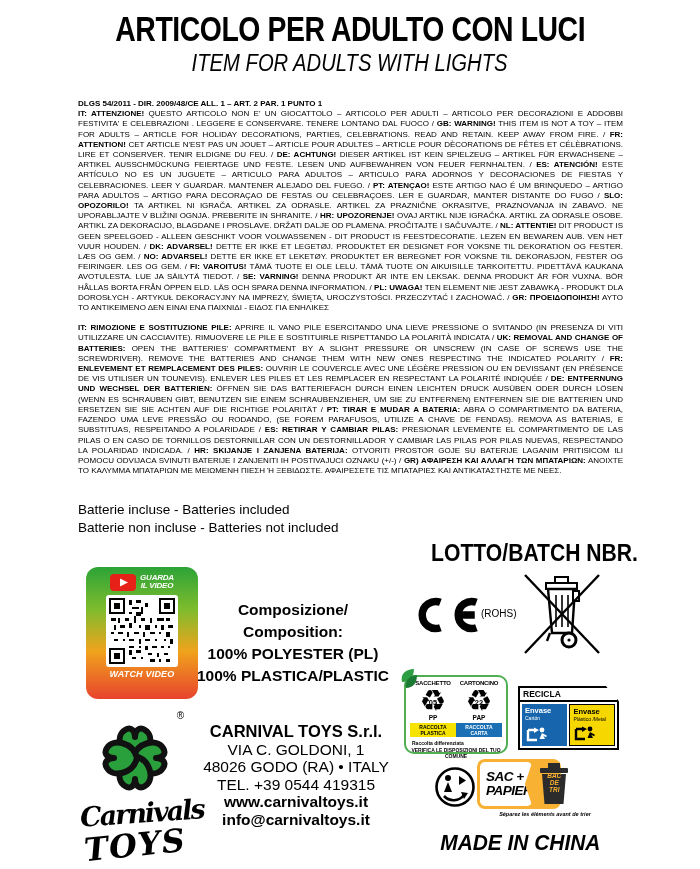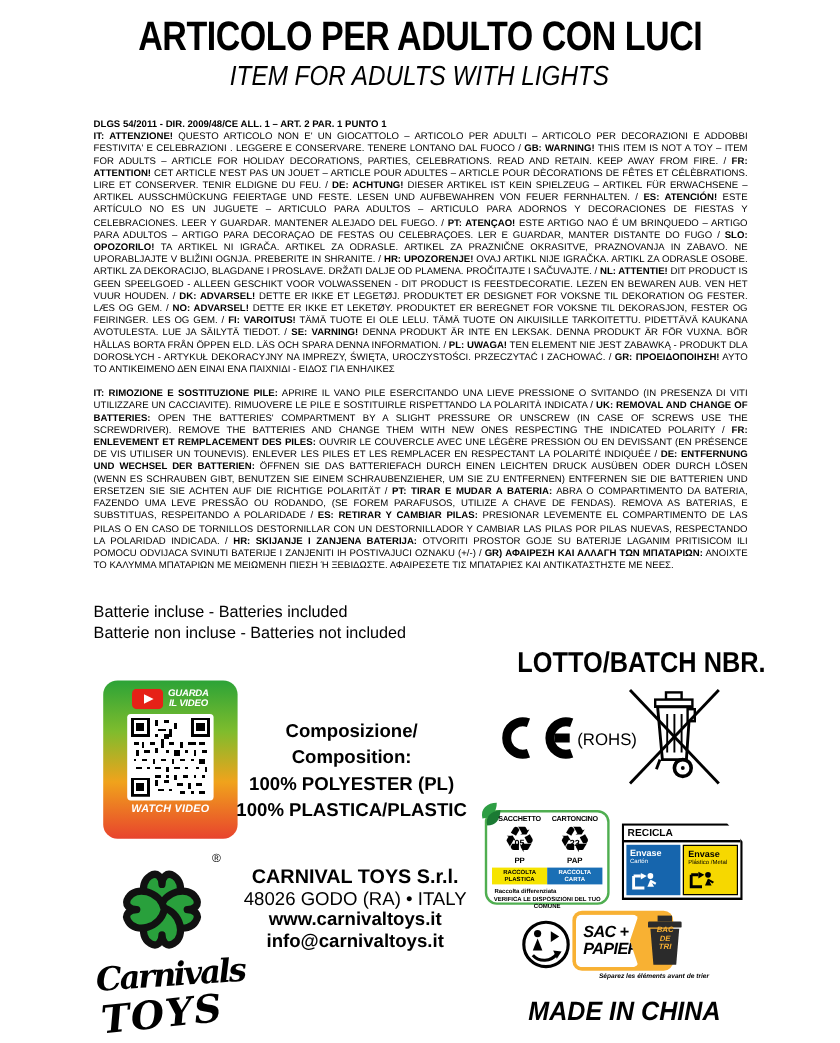--- a/index.html
+++ b/index.html
@@ -31,21 +31,21 @@
   .vb-head .vb-txt{color:#fff;font-weight:800;font-size:8px;line-height:8.5px;text-align:center;
           font-style:italic;letter-spacing:-.2px;}
   .vbadge .qr{background:#fff;width:72px;height:72px;margin:3px auto 2px auto;border-radius:3px;
           display:flex;align-items:center;justify-content:center;}
   .vbadge .vb-foot{color:#fff;font-weight:800;font-size:9px;font-style:italic;letter-spacing:.2px;}
   
   .compo{position:absolute;left:193px;top:599px;width:200px;text-align:center;
          font-weight:800;font-size:15.5px;line-height:22px;}
   
   .ce{position:absolute;left:417px;top:591px;}
-  .rohs{position:absolute;left:481px;top:608px;font-size:14px;}
+  .rohs{position:absolute;left:481px;top:608px;font-size:10px;}
   .weee{position:absolute;left:517px;top:571px;}
   
   .ecobox{position:absolute;left:404px;top:675px;width:104px;height:79px;border:2px solid #4fae50;
           border-radius:10px;background:#fff;box-sizing:border-box;padding-top:3px;text-align:center;}
   .eco-cols{display:flex;justify-content:space-around;padding:0 4px;}
   .eco-col{width:46px;position:relative;}
   .eco-col .t{font-size:6px;font-weight:bold;letter-spacing:-.2px;}
   .eco-sym{position:relative;height:30px;}
   .eco-sym .gl{font-size:30px;line-height:30px;font-family:"DejaVu Sans",sans-serif;}
   .eco-sym .num{position:absolute;left:0;top:12px;width:100%;text-align:center;
@@ -253,21 +253,23 @@
         <path transform="rotate(270)" d="M0,2 C-16,-2 -20,-22 -10,-28 C-4,-32 0,-27 0,-21 C0,-27 4,-32 10,-28 C20,-22 16,-2 0,2 Z"></path>
       </g>
     </svg>
     <span class="reg">®</span>
     <div class="logo-script">Carnivals</div>
     <div class="logo-toys">TOYS</div>
   </div>
 
   <div class="company">
     <div class="name">CARNIVAL TOYS S.r.l.</div>
+    <div>VIA C. GOLDONI, 1</div>
     <div>48026 GODO (RA) • ITALY</div>
+    <div>TEL. +39 0544 419315</div>
     <div class="bold">www.carnivaltoys.it</div>
     <div class="bold">info@carnivaltoys.it</div>
   </div>
 
   <svg class="triman" width="42" height="42" viewBox="0 0 42 42">
     <circle cx="21" cy="21" r="18.5" fill="none" stroke="#000" stroke-width="2.6"></circle>
     <circle cx="14" cy="12" r="3" fill="#000"></circle>
     <path d="M14,16 L10,26 L18,26 Z" fill="#000"></path>
     <path d="M25,10 l7,4.5 l-7,4.5 z" fill="#000"></path>
     <path d="M10,30 A13,13 0 0 0 30,29" fill="none" stroke="#000" stroke-width="2.6"></path>

